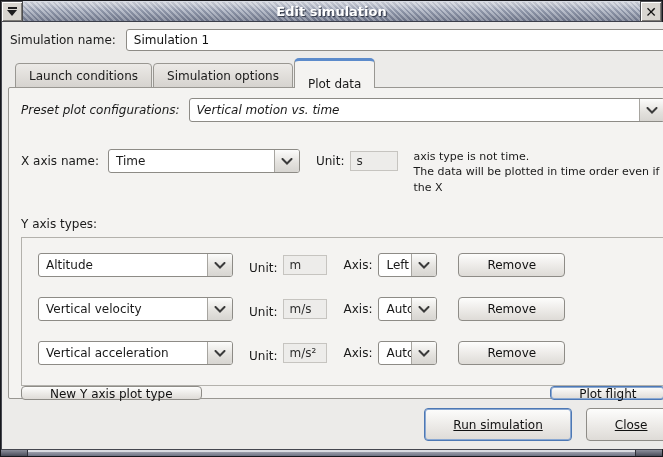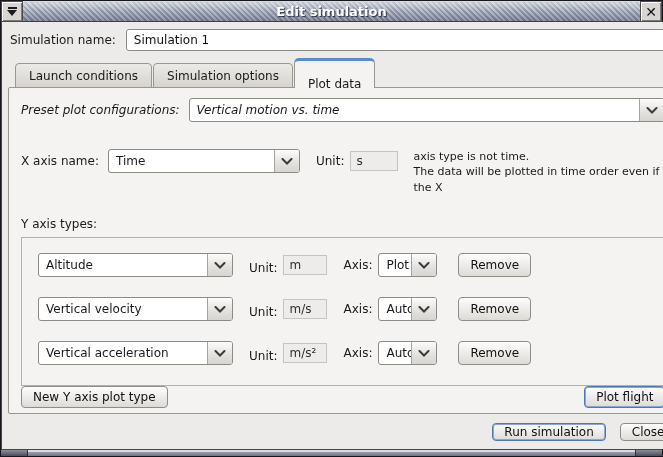--- a/index.html
+++ b/index.html
@@ -103,32 +103,32 @@
     padding:15px 0 0 16px;
   }
   .yrow{ display:flex; align-items:center; height:24px; margin-bottom:20px; }
   .yrow .combo{ width:195px; }
   .yrow .axis-lbl{ margin-left:16px; }
   .yrow .combo.axis{ width:59px; margin-left:6px; }
   .yrow .unitbox{ margin-top:0; }
   .yrow .btn{ margin-left:21px; }
 
   .btn{
-    height:24px; padding:0 11px;
+    height:24px; padding:0 28px;
     font:12px "DejaVu Sans","Liberation Sans",sans-serif; color:#111;
     background:linear-gradient(180deg,#fdfdfc,#eceae7 55%,#dedbd7);
     border:1px solid #8e8c87; border-radius:4px; cursor:pointer; white-space:nowrap;text-align:center;
   }
   .btn.primary{ border:1px solid #4d78b4; box-shadow:inset 0 0 0 1px #8aa8d2; }
 
   .panel-bottom{ margin-top:auto; display:flex; justify-content:space-between; align-items:center; padding-bottom:2px; }
-  .panel-bottom .btn{ height:22px; }
+  .panel-bottom .btn{ height:14px; }
 
   .footer{ display:flex; justify-content:flex-end; align-items:center; gap:14px; margin:9px 2px 8px; }
-  .footer .btn{ height:18px; }
+  .footer .btn{ height:33px;text-decoration:underline; }
 </style>
 </head>
 <body>
 
 <div class="window">
 
   <div class="top-row">
     <div class="win-btn">
       <span class="menu-glyph">
         <span class="bar"></span>
@@ -206,21 +206,21 @@
               <span class="dd">
                 <svg width="12" height="7" viewBox="0 0 12 7">
                     <path d="M1.5 1 L6 5.5 L10.5 1" stroke="#3b3b3b" stroke-width="2" fill="none" stroke-linecap="round"></path>
                   </svg>
               </span>
             </div>
             <span class="unit-lbl">Unit:</span>
             <span class="unitbox w44">m</span>
             <span class="axis-lbl">Axis:</span>
             <div class="combo axis">
-              <span class="val">Plot</span>
+              <span class="val">Left</span>
               <span class="dd">
                 <svg width="12" height="7" viewBox="0 0 12 7">
                     <path d="M1.5 1 L6 5.5 L10.5 1" stroke="#3b3b3b" stroke-width="2" fill="none" stroke-linecap="round"></path>
                   </svg>
               </span>
             </div>
             <button class="btn">Remove</button>
           </div>
 
           <div class="yrow">

